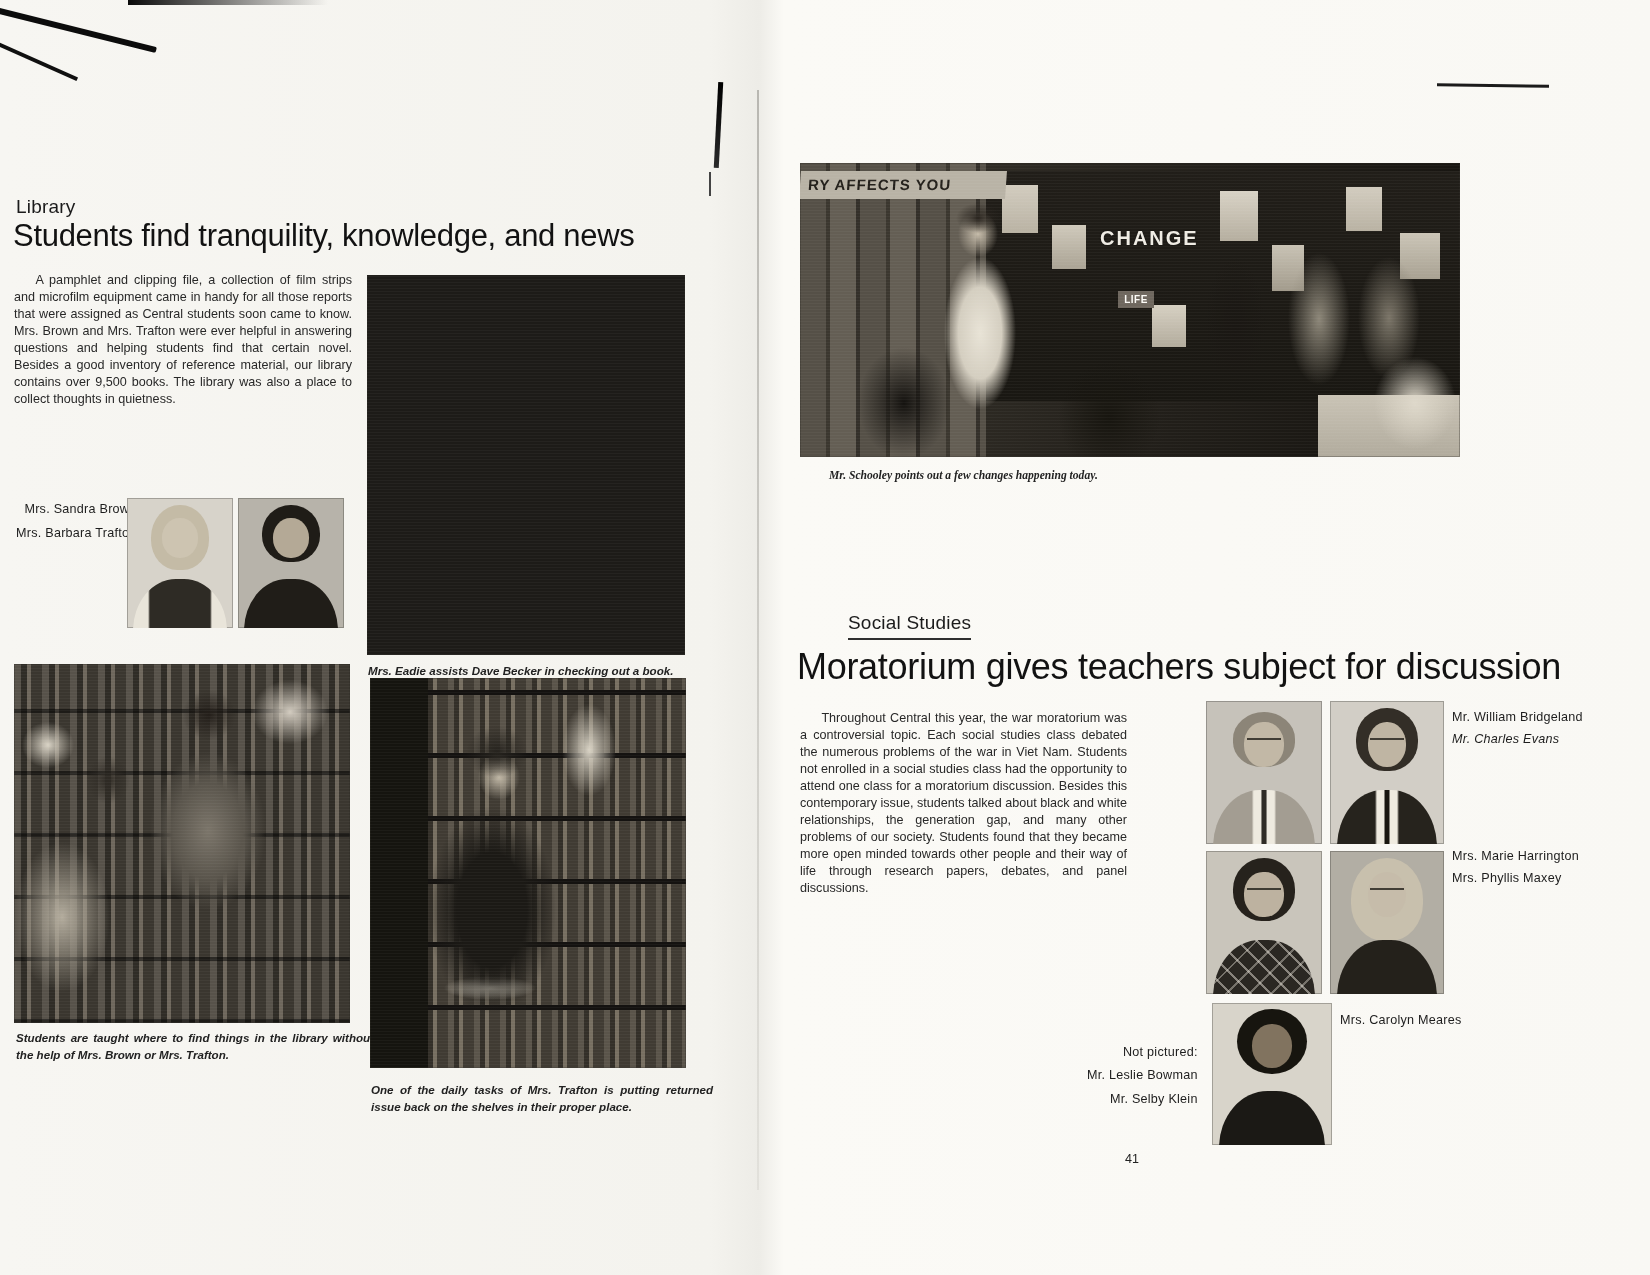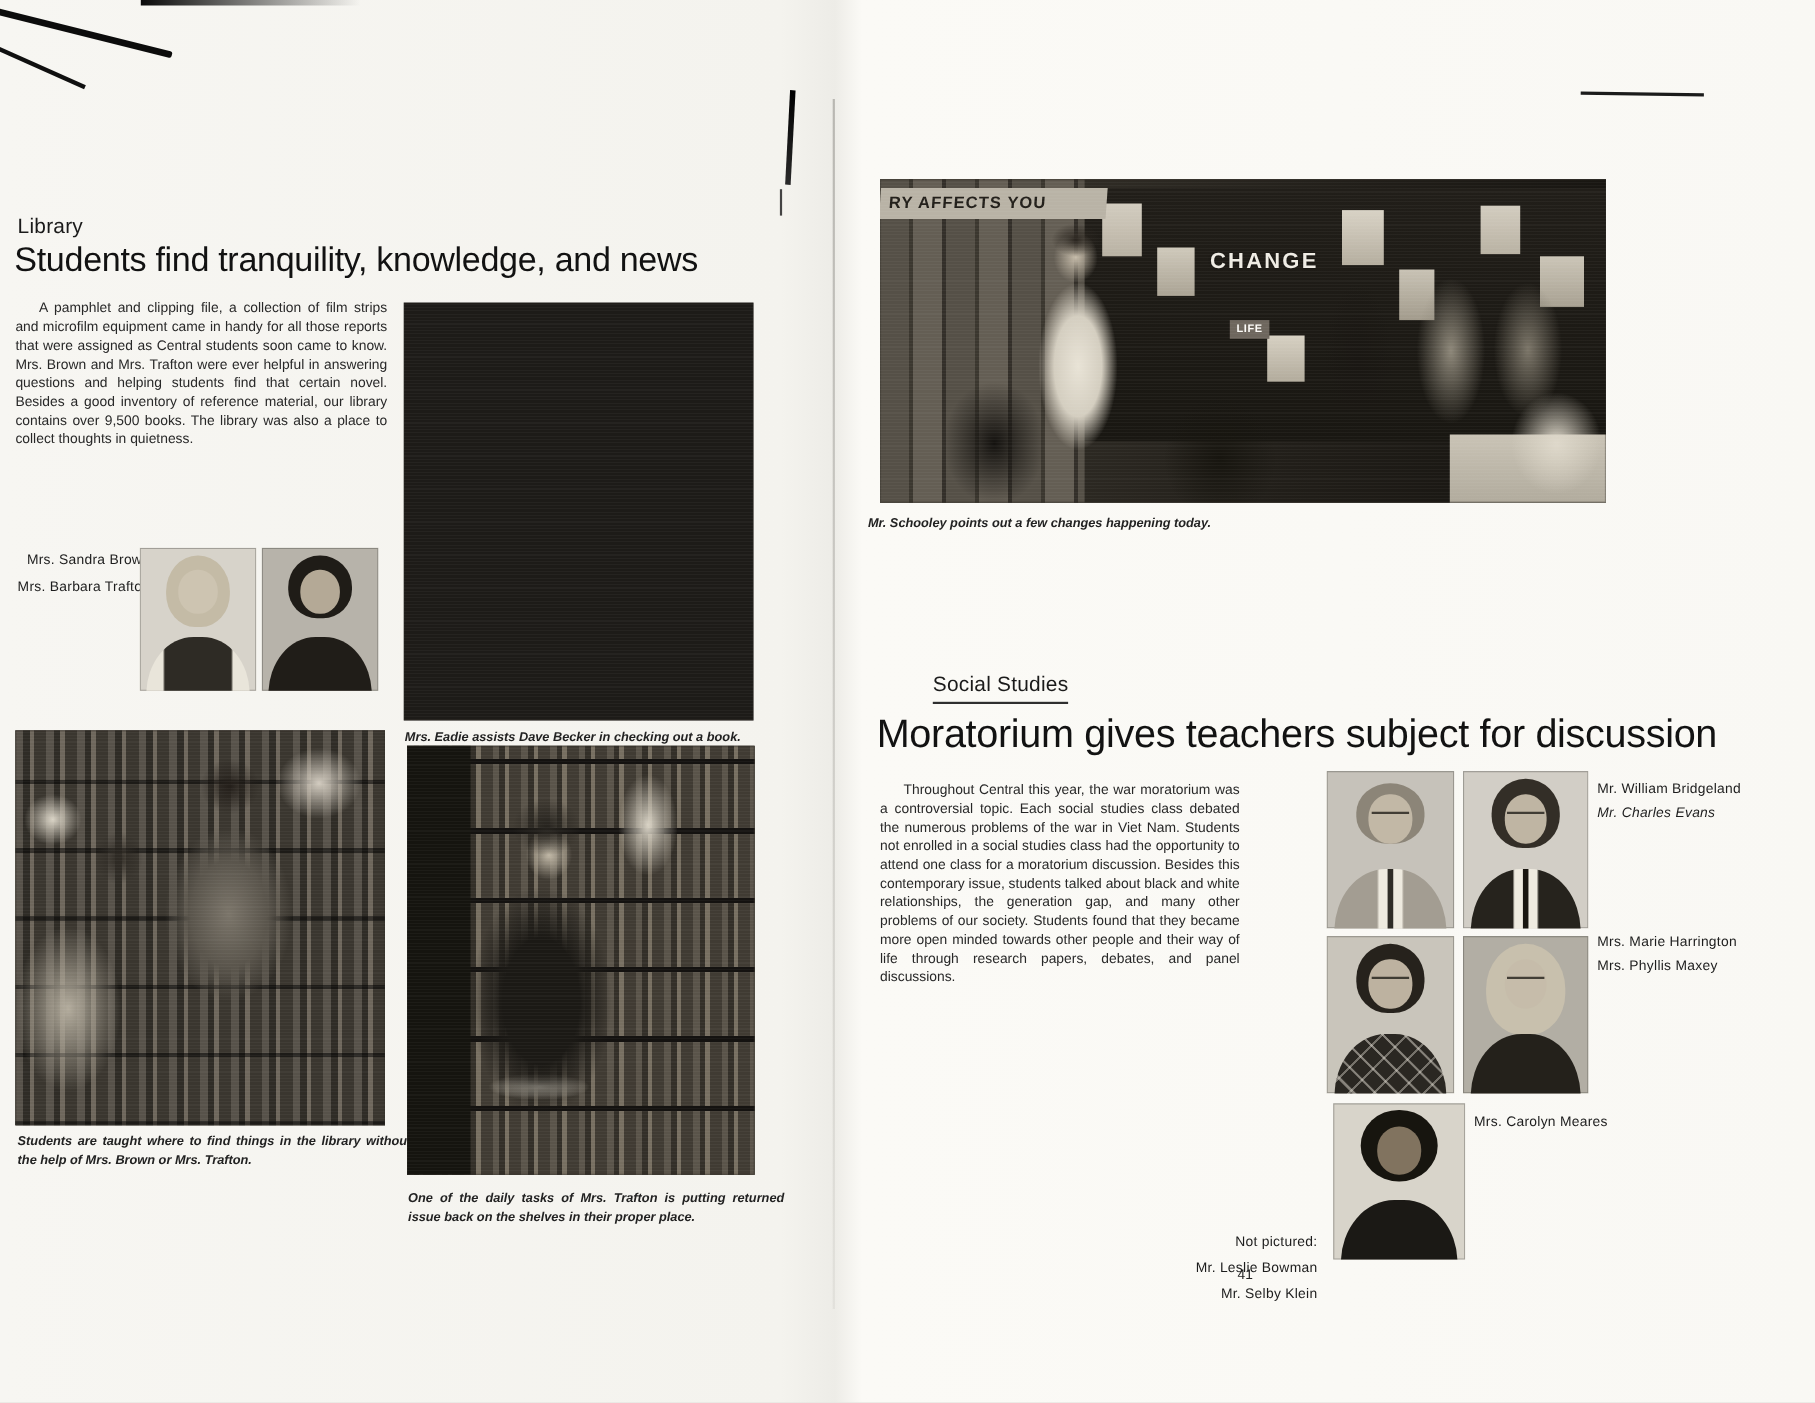--- a/index.html
+++ b/index.html
@@ -214,21 +214,21 @@
 
   
   <section style="display:contents;">
 
     
     <div class="photo" id="photo-bulletin" style="left:800px;top:163px;width:660px;height:294px;">
       <div class="photo-overlay-band">RY AFFECTS YOU</div>
       <div class="photo-overlay-change">CHANGE</div>
       <div class="photo-overlay-life">LIFE</div>
     </div>
-    <p class="abs caption" style="left:789px;top:467px;width:420px;margin:0;">Mr. Schooley points out a few changes happening today.</p>
+    <p class="abs caption" style="left:829px;top:467px;width:420px;margin:0;font-family:Liberation Serif, serif;">Mr. Schooley points out a few changes happening today.</p>
 
     <h3 class="abs kicker underlined" style="left:848px;top:612px;margin:0;font-weight:400;">Social Studies</h3>
 
     <h1 class="abs headline" style="left:797px;top:646px;margin:0;font-size:36px;">Moratorium gives teachers subject for discussion</h1>
 
     <p class="abs bodytext" style="left:800px;top:710px;width:327px;margin:0;">Throughout Central this year, the war moratorium was a controversial topic. Each social studies class debated the numerous problems of the war in Viet Nam. Students not enrolled in a social studies class had the opportunity to attend one class for a moratorium discussion. Besides this contemporary issue, students talked about black and white relationships, the generation gap, and many other problems of our society. Students found that they became more open minded towards other people and their way of life through research papers, debates, and panel discussions.</p>
 
     
     <div class="portrait t-bridgeland" style="left:1206px;top:701px;width:116px;height:143px;">
       <div class="p-hair"></div>
@@ -261,21 +261,21 @@
     </div>
 
     
     <div class="abs namelabel" style="left:1452px;top:709px;">Mr. William Bridgeland</div>
     <div class="abs namelabel" style="left:1452px;top:731px;font-style:italic;">Mr. Charles Evans</div>
     <div class="abs namelabel" style="left:1452px;top:848px;">Mrs. Marie Harrington</div>
     <div class="abs namelabel" style="left:1452px;top:870px;">Mrs. Phyllis Maxey</div>
     <div class="abs namelabel" style="left:1340px;top:1012px;">Mrs. Carolyn Meares</div>
 
     
-    <div class="abs namelabel" style="left:1087px;top:1120px;line-height:1.45;">
+    <div class="abs namelabel" style="left:1087px;top:1043px;line-height:1.45;">
       <div style="margin-bottom:5px;">Not pictured:</div>
       <div style="margin-bottom:5px;">Mr. Leslie Bowman</div>
       <div>Mr. Selby Klein</div>
     </div>
 
     
     <div class="abs pagenum" style="left:1125px;top:1152px;">41</div>
   </section>
 </div>
 

